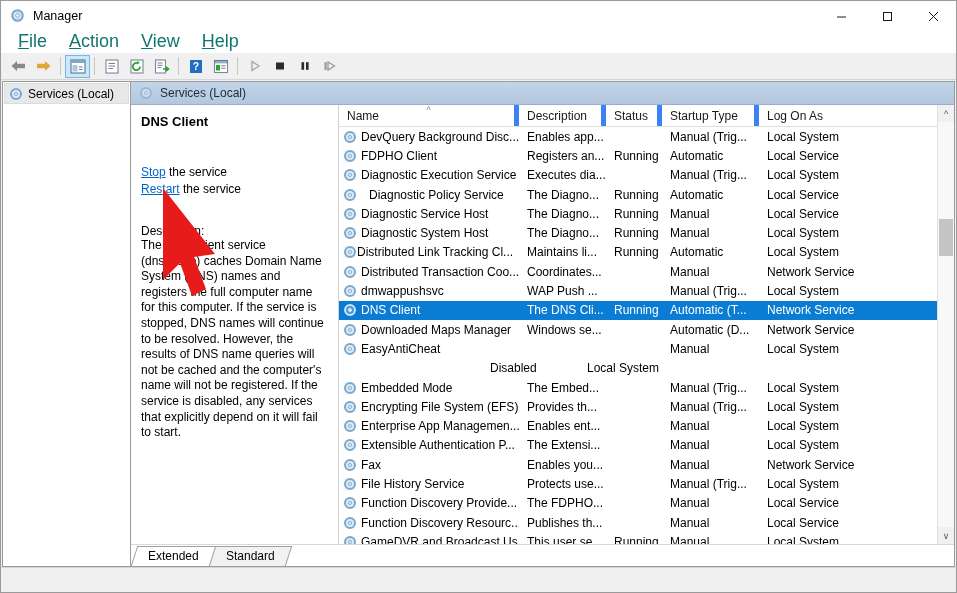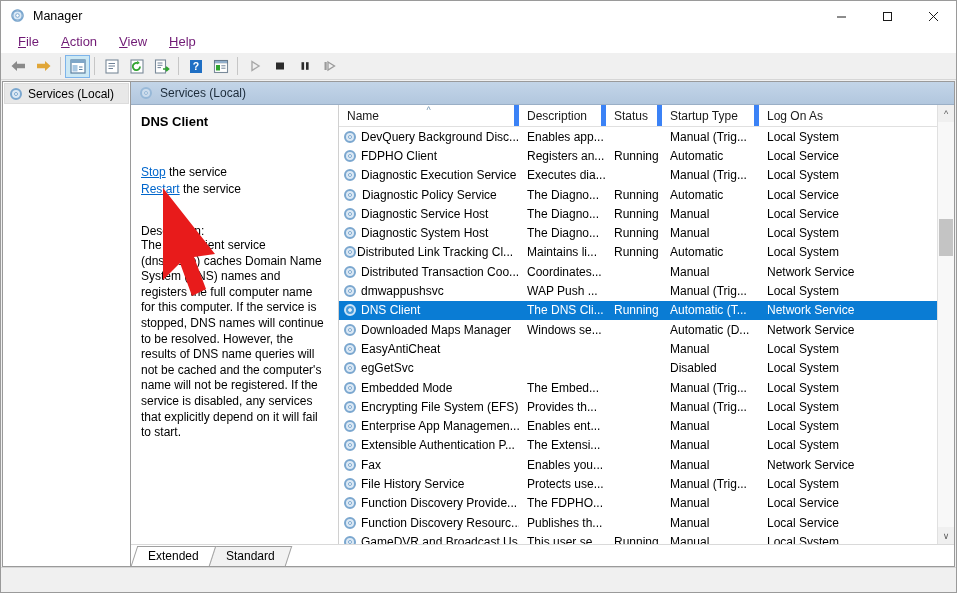--- a/index.html
+++ b/index.html
@@ -21,21 +21,21 @@
               flex:0 0 30px; position:relative; }
   .title-icon { width:16px; height:16px; margin-left:9px; margin-right:7px; position:relative; flex:0 0 16px; }
   .title-text { font-size:12.5px; color:#000; }
   .win-btns { position:absolute; right:0; top:0; height:30px; display:flex; }
   .win-btn { width:46px; height:30px; display:flex; align-items:center; justify-content:center;
              font-size:12px; color:#1a1a1a; }
 
   
   .menubar { height:22px; background:#ffffff; display:flex; align-items:center;
              padding-left:6px; flex:0 0 22px; }
-  .menu-item { padding:3px 11px 4px 11px; font-size:13px; color:#701a75; }
+  .menu-item { padding:3px 11px 4px 11px; font-size:18px; color:#0f766e; }
   .menu-item u { text-decoration:underline; }
 
   
   .toolbar { height:27px; background:#f0f0f0; border-bottom:1px solid #d6d6d6;
              display:flex; align-items:center; padding-left:5px; flex:0 0 27px; }
   .tb-btn { width:25px; height:23px; display:flex; align-items:center; justify-content:center;
             position:relative; }
   .tb-btn.active { background:#cce8f4; border:1px solid #7eb4ea; }
   .tb-sep { width:1px; height:18px; background:#c6c6c6; margin:0 4px; }
 
@@ -341,21 +341,21 @@
                 <div class="cell s"></div>
                 <div class="cell t">Manual (Trig...</div>
                 <div class="cell l">Local System</div>
               </div>
               <div class="row">
                 <div class="cell n">
                   <span class="gear">
                     <span class="g-outer"></span>
                     <span class="g-inner"></span>
                   </span>
-                  <span style="margin-left: 5px;">Diagnostic Policy Service</span>
+                  <span style="margin-left: 12px;">Diagnostic Policy Service</span>
                 </div>
                 <div class="cell d">The Diagno...</div>
                 <div class="cell s">Running</div>
                 <div class="cell t">Automatic</div>
                 <div class="cell l">Local Service</div>
               </div>
               <div class="row">
                 <div class="cell n">
                   <span class="gear">
                     <span class="g-outer"></span>
@@ -453,27 +453,20 @@
                     <span class="g-inner"></span>
                   </span>
                   <span style="margin-left: 4px;">EasyAntiCheat</span>
                 </div>
                 <div class="cell d"></div>
                 <div class="cell s"></div>
                 <div class="cell t">Manual</div>
                 <div class="cell l">Local System</div>
               </div>
               <div class="row">
-                <div class="cell n">
-                  <span class="gear">
-                    <span class="g-outer"></span>
-                    <span class="g-inner"></span>
-                  </span>
-                  <span style="margin-left: 4px;">egGetSvc</span>
-                </div>
                 <div class="cell d"></div>
                 <div class="cell s"></div>
                 <div class="cell t">Disabled</div>
                 <div class="cell l">Local System</div>
               </div>
               <div class="row">
                 <div class="cell n">
                   <span class="gear">
                     <span class="g-outer"></span>
                     <span class="g-inner"></span>

